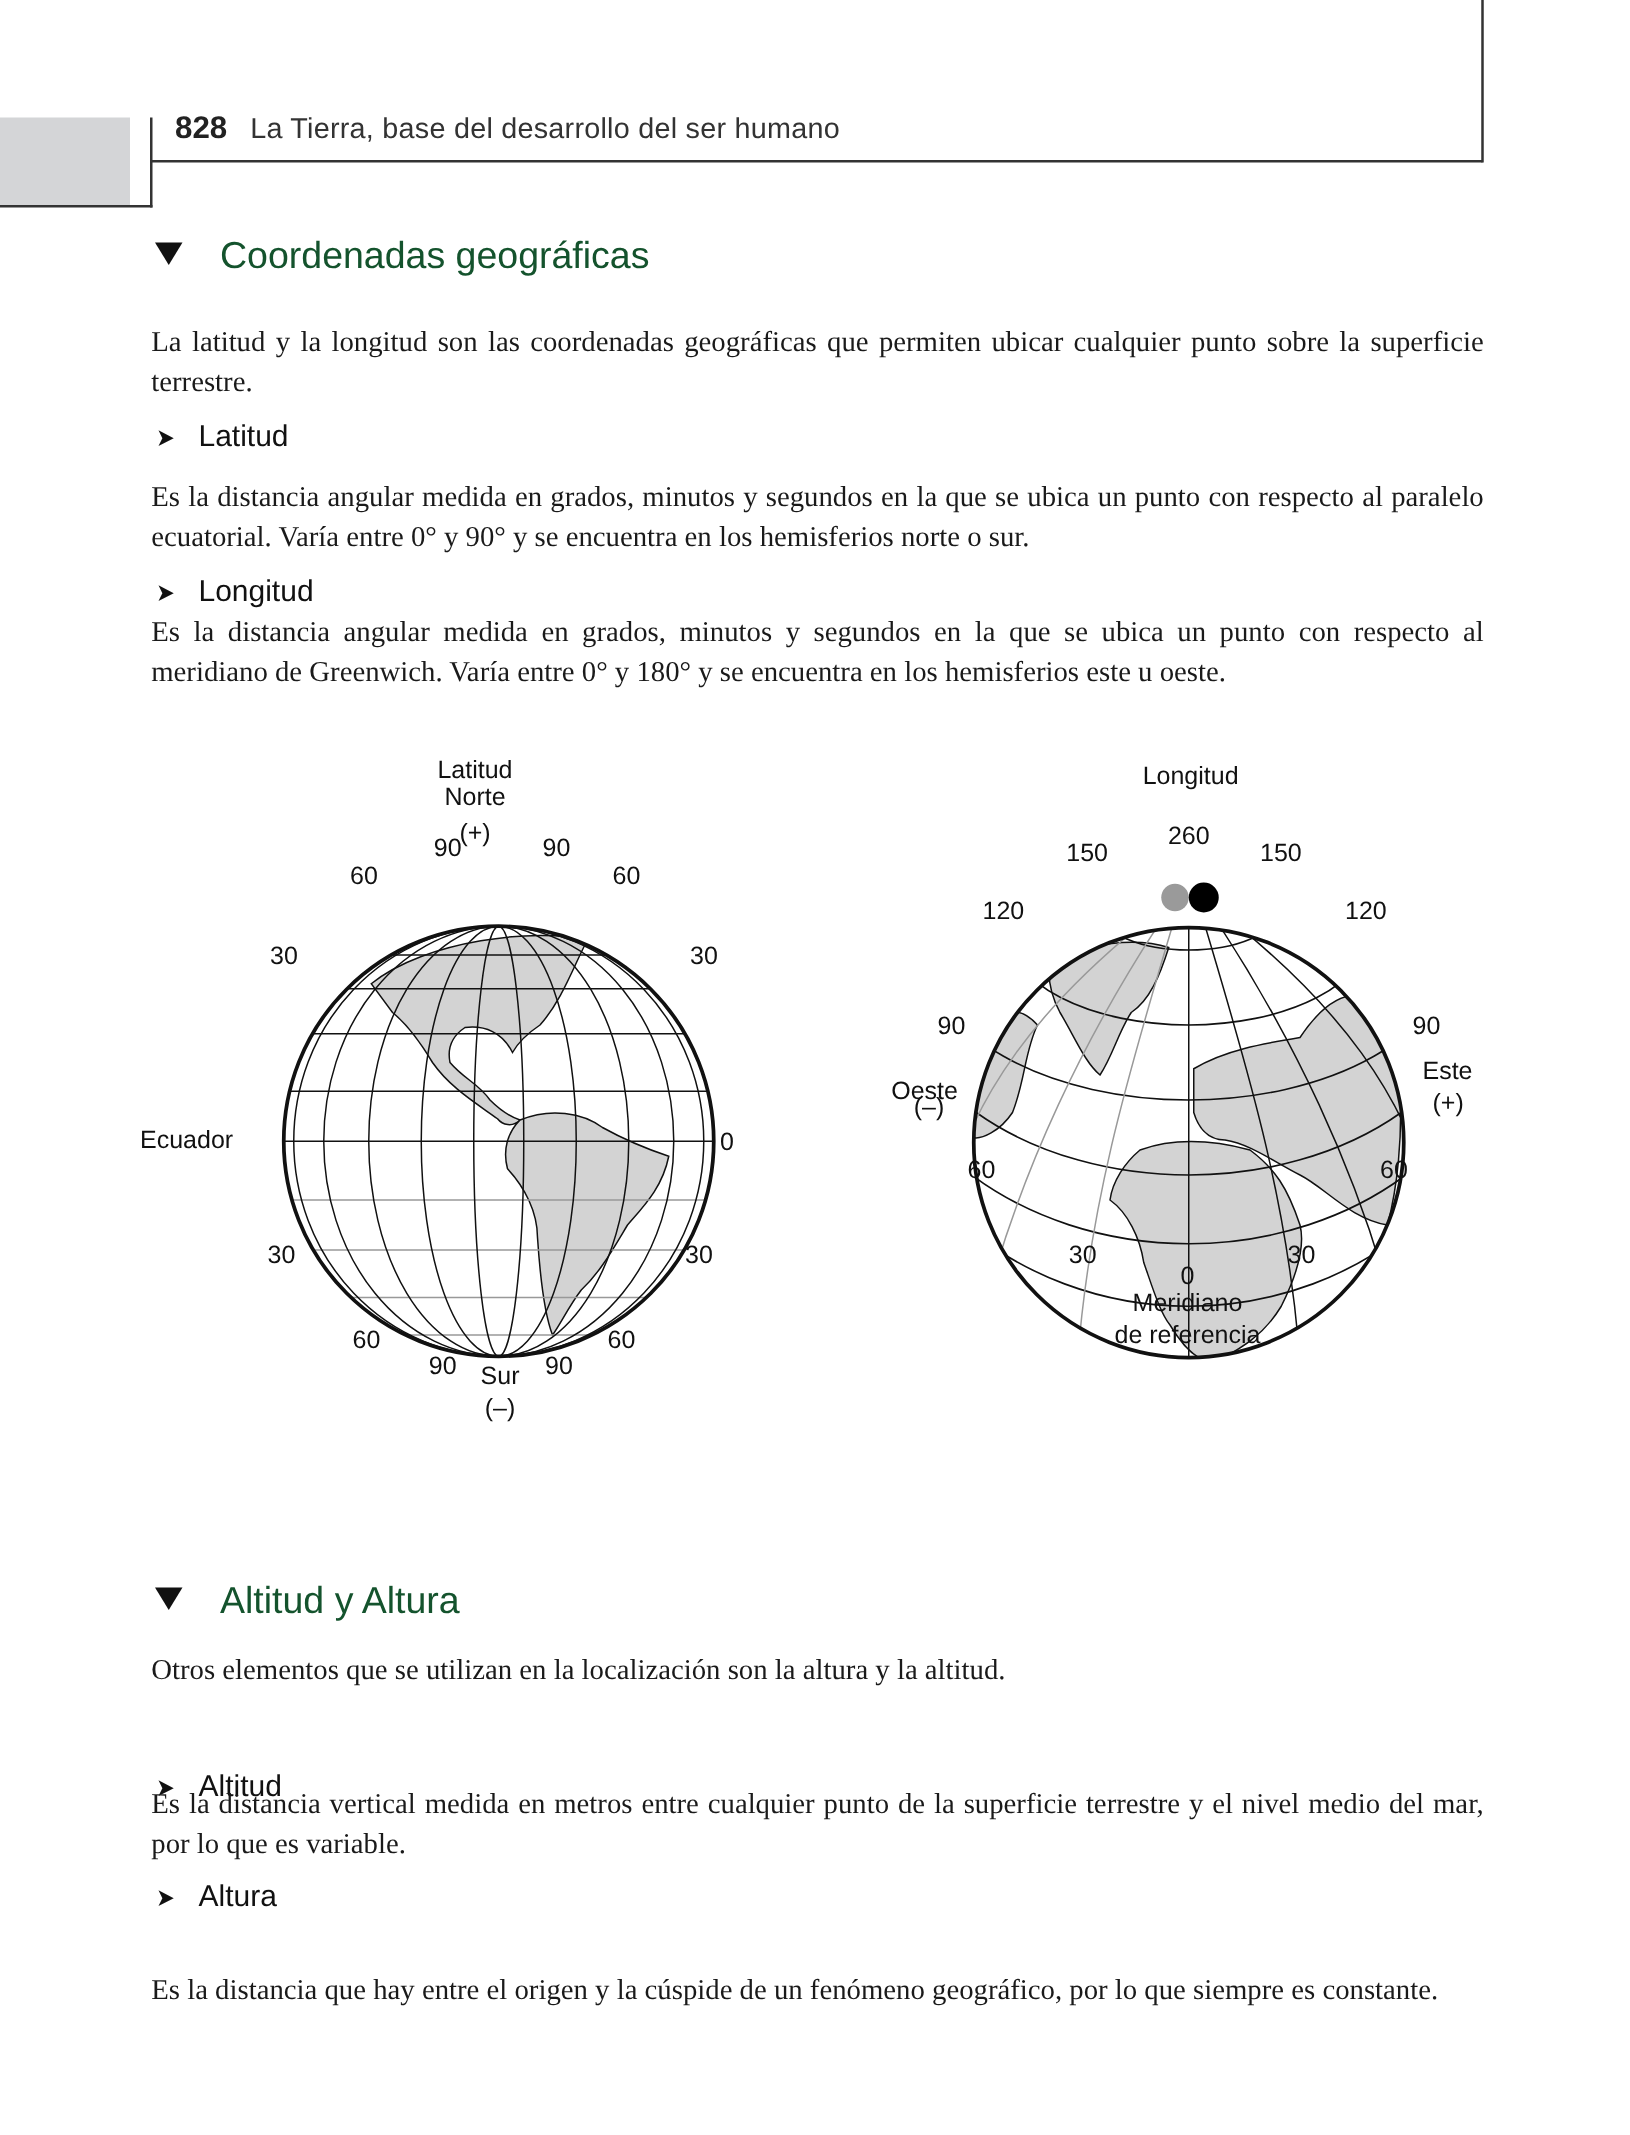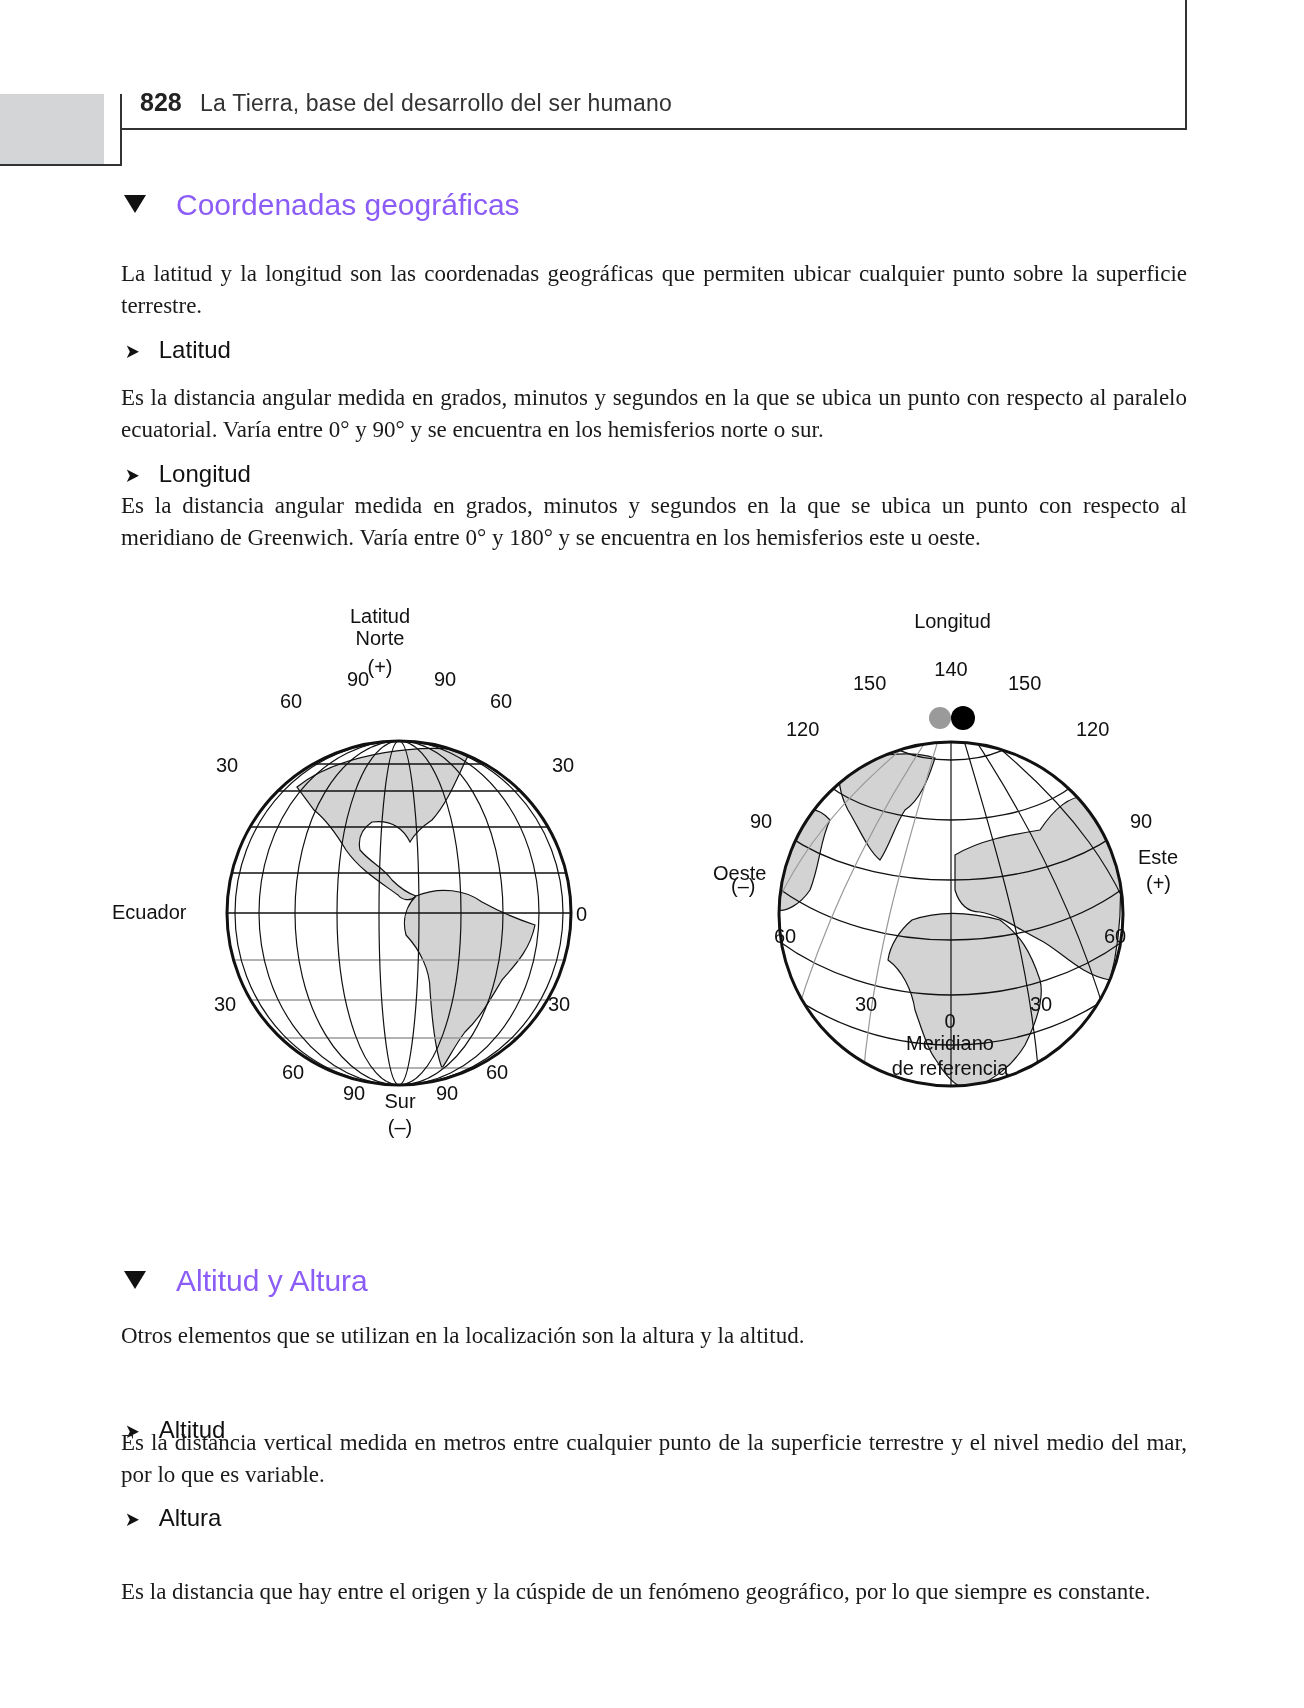--- a/index.html
+++ b/index.html
@@ -6,21 +6,21 @@
   body { width: 1304px; height: 1708px; position: relative; overflow: hidden; font-family: "Liberation Serif", serif; color: #1a1a1a; }
   .abs { position: absolute; }
   .gray-tab { left: 0; top: 94px; width: 104px; height: 70px; background: #d4d5d7; }
   .rule-v-left { left: 120px; top: 94px; width: 2px; height: 72px; background: #333; }
   .rule-h-bottomleft { left: 0; top: 164px; width: 122px; height: 2px; background: #333; }
   .rule-h-header { left: 120px; top: 128px; width: 1066px; height: 2px; background: #333; }
   .rule-v-right { left: 1185px; top: 0; width: 2px; height: 130px; background: #333; }
   .header { left: 140px; top: 88px; font-family: "Liberation Sans", sans-serif; font-size: 23px; color: #222; white-space: nowrap; }
   .header .pg { font-weight: bold; font-size: 25px; margin-right: 12px; }
   .header .title { font-weight: normal; letter-spacing: 0.2px; color: #333; margin-top: 32px; }
-  .h2 { font-family: "Liberation Sans", sans-serif; font-size: 30px; color: #8b5cf6; white-space: nowrap; }
+  .h2 { font-family: "Liberation Sans", sans-serif; font-size: 30px; color: #14532d; white-space: nowrap; }
   .h2 .tri { display: inline-block; width: 0; height: 0; border-left: 11px solid transparent; border-right: 11px solid transparent; border-top: 18px solid #111; margin-right: 30px; vertical-align: middle; position: relative; top: -3px; }
   .h3 { font-family: "Liberation Sans", sans-serif; font-size: 24px; color: #111; white-space: nowrap; text-align: right; }
   .h3 .chev { display: inline-block; font-size: 20px; margin-right: 18px; transform: scaleX(0.9); }
   .p { font-size: 23px; line-height: 32px; width: 1066px; text-align: justify; color: #1a1a1a; }
   .lbl { position: absolute; white-space: nowrap; font-family: "Liberation Sans", sans-serif; font-size: 20px; color: #111; text-align: center; }
 </style>
 </head>
 <body>
 
 <div class="abs gray-tab"></div>
@@ -152,21 +152,21 @@
         <path d="M238,70 C132,150 72,230 52,330"></path>
         <path d="M237,72 C102,120 62,170 52,230"></path>
       </g>
     </g>
     <circle cx="251" cy="264" r="172" fill="none" stroke="#111" stroke-width="3"></circle>
     <circle cx="240" cy="68" r="11" fill="#9a9a9a"></circle>
     <circle cx="263" cy="68" r="12" fill="#000"></circle>
   </svg>
 
   <div class="lbl" style="left:130px; top:-40px; width:245px;">Longitud</div>
-  <div class="lbl" style="left:228px; top:8px; width:46px;">140</div>
+  <div class="lbl" style="left:228px; top:8px; width:46px;">260</div>
   <div class="lbl" style="left:153px; top:22px;">150</div>
   <div class="lbl" style="left:308px; top:22px;">150</div>
   <div class="lbl" style="left:86px; top:68px;">120</div>
   <div class="lbl" style="left:376px; top:68px;">120</div>
   <div class="lbl" style="left:50px; top:160px;">90</div>
   <div class="lbl" style="left:430px; top:160px;">90</div>
   <div class="lbl" style="left:13px; top:212px;">Oeste</div>
   <div class="lbl" style="left:31px; top:225px;">(–)</div>
   <div class="lbl" style="left:438px; top:196px;">Este</div>
   <div class="lbl" style="left:446px; top:222px;">(+)</div>

